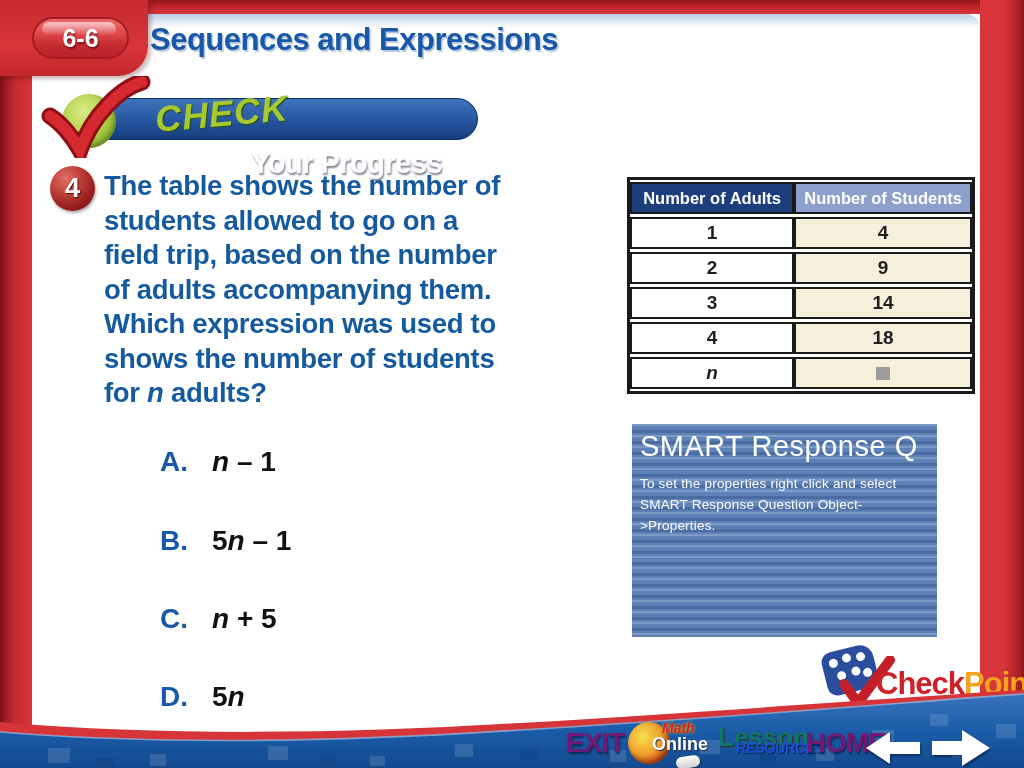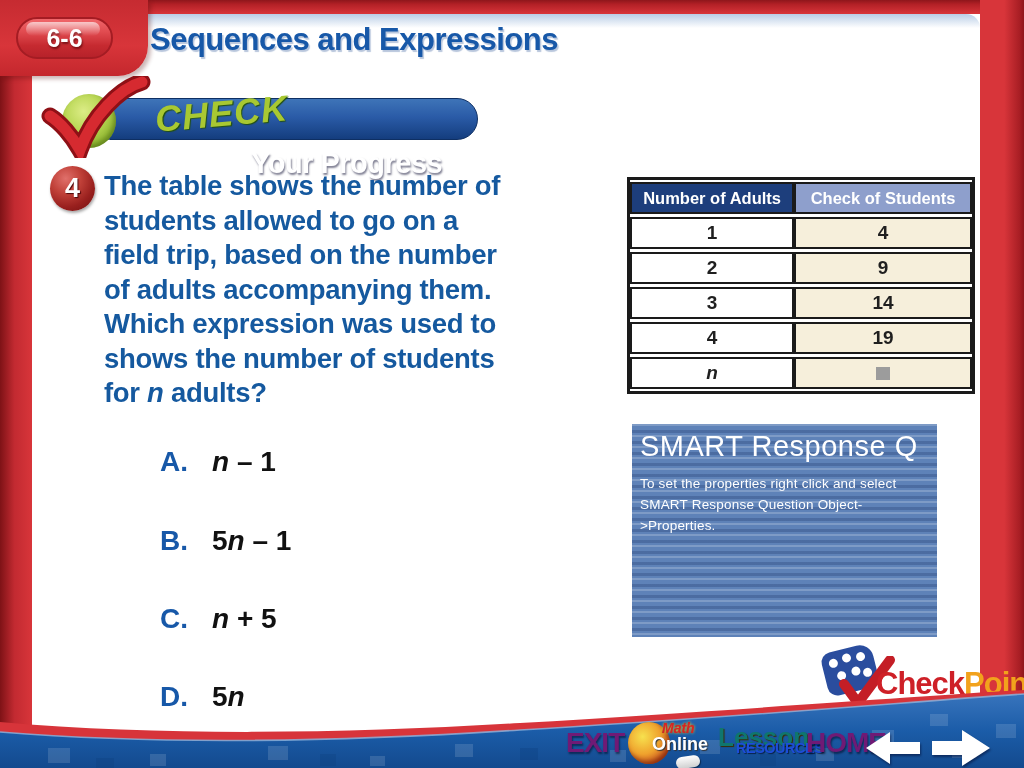--- a/index.html
+++ b/index.html
@@ -13,21 +13,21 @@
   .frame-right{position:absolute;left:980px;top:0;width:44px;height:752px;
     background:linear-gradient(90deg,#d8353a 0%,#d8353a 55%,#a81e24 90%,#8e161b 100%);z-index:2;}
   .content{position:absolute;left:32px;top:14px;width:948px;height:754px;background:#fff;
     border-radius:26px 26px 0 0;z-index:1;}
   .content-top-sheen{position:absolute;left:32px;top:14px;width:948px;height:14px;
     border-radius:26px 26px 0 0;background:linear-gradient(180deg,#b9cde6 0%,rgba(255,255,255,0) 100%);z-index:1;}
   .banner-block{position:absolute;left:0;top:0;width:148px;height:76px;
     background:linear-gradient(180deg,#c62b31 0%,#d8353a 60%,#c4272d 100%);
     border-radius:0 0 30px 0;box-shadow:3px 3px 4px rgba(80,10,10,.3);z-index:3;}
   
-  .lesson-pill{position:absolute;left:16px;top:17px;width:97px;height:42px;border-radius:22px;
+  .lesson-pill{position:absolute;left:32px;top:17px;width:97px;height:42px;border-radius:22px;
     background:linear-gradient(180deg,#f0666a 0%,#e04a4f 35%,#c62a30 70%,#b7222a 100%);
     border:2px solid #a41c23;box-sizing:border-box;z-index:4;
     display:flex;align-items:center;justify-content:center;}
   .lesson-pill::after{content:"";position:absolute;left:8px;top:3px;width:74px;height:14px;
     border-radius:10px;background:linear-gradient(180deg,rgba(255,255,255,.65),rgba(255,255,255,0));}
   .lesson-pill span{color:#fff;font-size:25px;font-weight:bold;text-shadow:1px 2px 2px rgba(90,5,10,.7);}
   .lesson-title{position:absolute;left:150px;top:22px;z-index:4;color:#1758a8;font-size:31px;
     font-weight:bold;letter-spacing:-.5px;text-shadow:1.5px 1.5px 1px #b8c6dc;}
   
   .check-bar{position:absolute;left:100px;top:98px;width:378px;height:42px;z-index:3;
@@ -144,37 +144,37 @@
     <div>Which expression was used to</div>
     <div>shows the number of students</div>
     <div><span>for </span><span class="var">n</span><span> adults?</span></div>
   </div>
 
   <div class="tbl-wrap">
     <table class="data">
       <tbody>
           <tr>
         <th class="h-adults">Number of Adults</th>
-        <th class="h-students">Check of Students</th>
+        <th class="h-students">Number of Students</th>
       </tr>
       <tr>
         <td class="c-adults">1</td>
         <td class="c-students">4</td>
       </tr>
       <tr>
         <td class="c-adults">2</td>
         <td class="c-students">9</td>
       </tr>
       <tr>
         <td class="c-adults">3</td>
         <td class="c-students">14</td>
       </tr>
       <tr>
         <td class="c-adults">4</td>
-        <td class="c-students">19</td>
+        <td class="c-students">18</td>
       </tr>
       <tr>
         <td class="c-adults"><span class="var">n</span></td>
         <td class="c-students"><span class="ph-square"></span></td>
       </tr>
     </tbody>
       </table>
   </div>
 
   <div class="answer" style="top:446px;">

